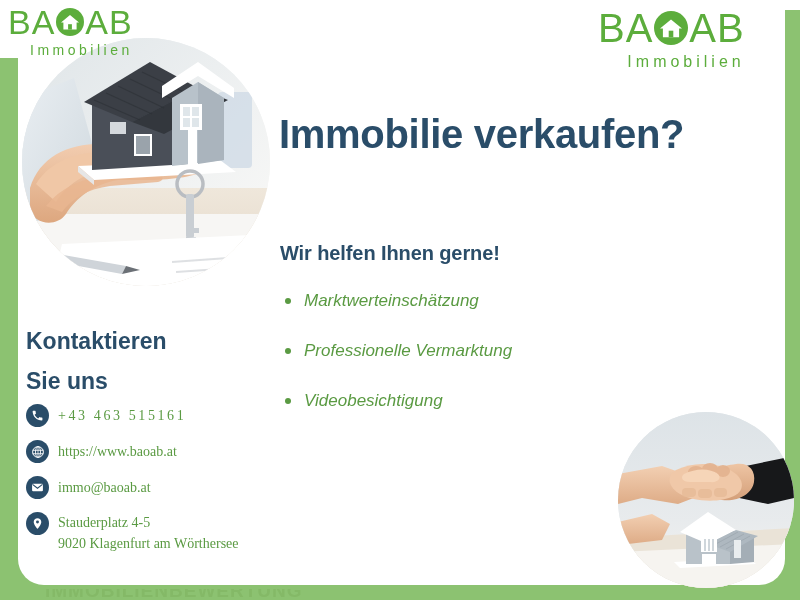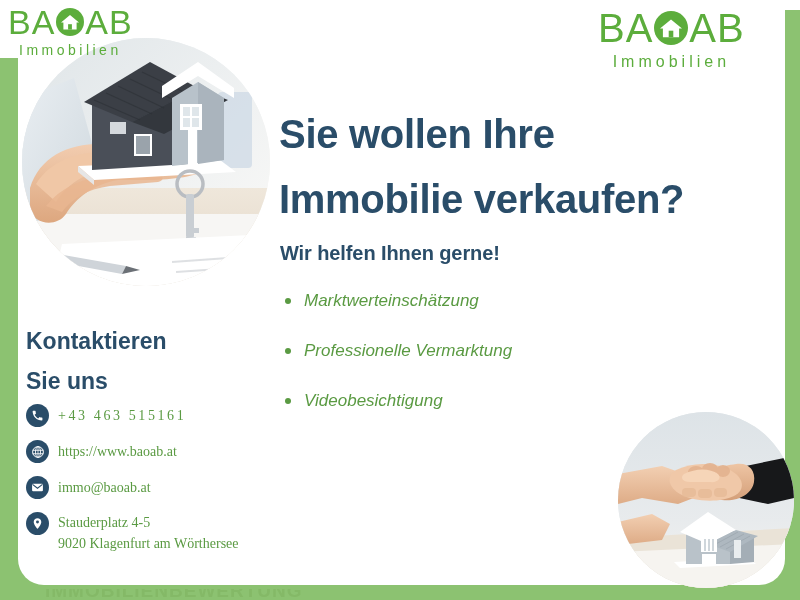--- a/index.html
+++ b/index.html
@@ -54,21 +54,21 @@
     width: 210px;
     height: 82px;
     background: #ffffff;
   }
 
   
   .logo {
     position: absolute;
     display: flex;
     flex-direction: column;
-    align-items: center;
+    align-items: flex-end;
     line-height: 1;
   }
   .logo-word {
     display: flex;
     align-items: center;
     color: #5cad3c;
     font-weight: 400;
     letter-spacing: 1px;
   }
   .logo-mark {
@@ -355,21 +355,20 @@
           <path d="M17 8.5 L28 17.5 L25.1 17.5 L25.1 26.2 L8.9 26.2 L8.9 17.5 L6 17.5 Z" fill="#ffffff"></path>
           <rect x="14.7" y="19.7" width="4.6" height="6.5" fill="#5cad3c"></rect>
         </svg>
       </span>
       <span>AB</span>
     </div>
     <div class="logo-sub">Immobilien</div>
   </div>
 
   <div class="headline">
-    <div>Sie wollen Ihre</div>
     <div>Immobilie verkaufen?</div>
   </div>
   <div class="subhead">Wir helfen Ihnen gerne!</div>
 
   <ul class="bullets">
     <li>Marktwerteinschätzung</li>
     <li>Professionelle Vermarktung</li>
     <li>Videobesichtigung</li>
   </ul>
 

